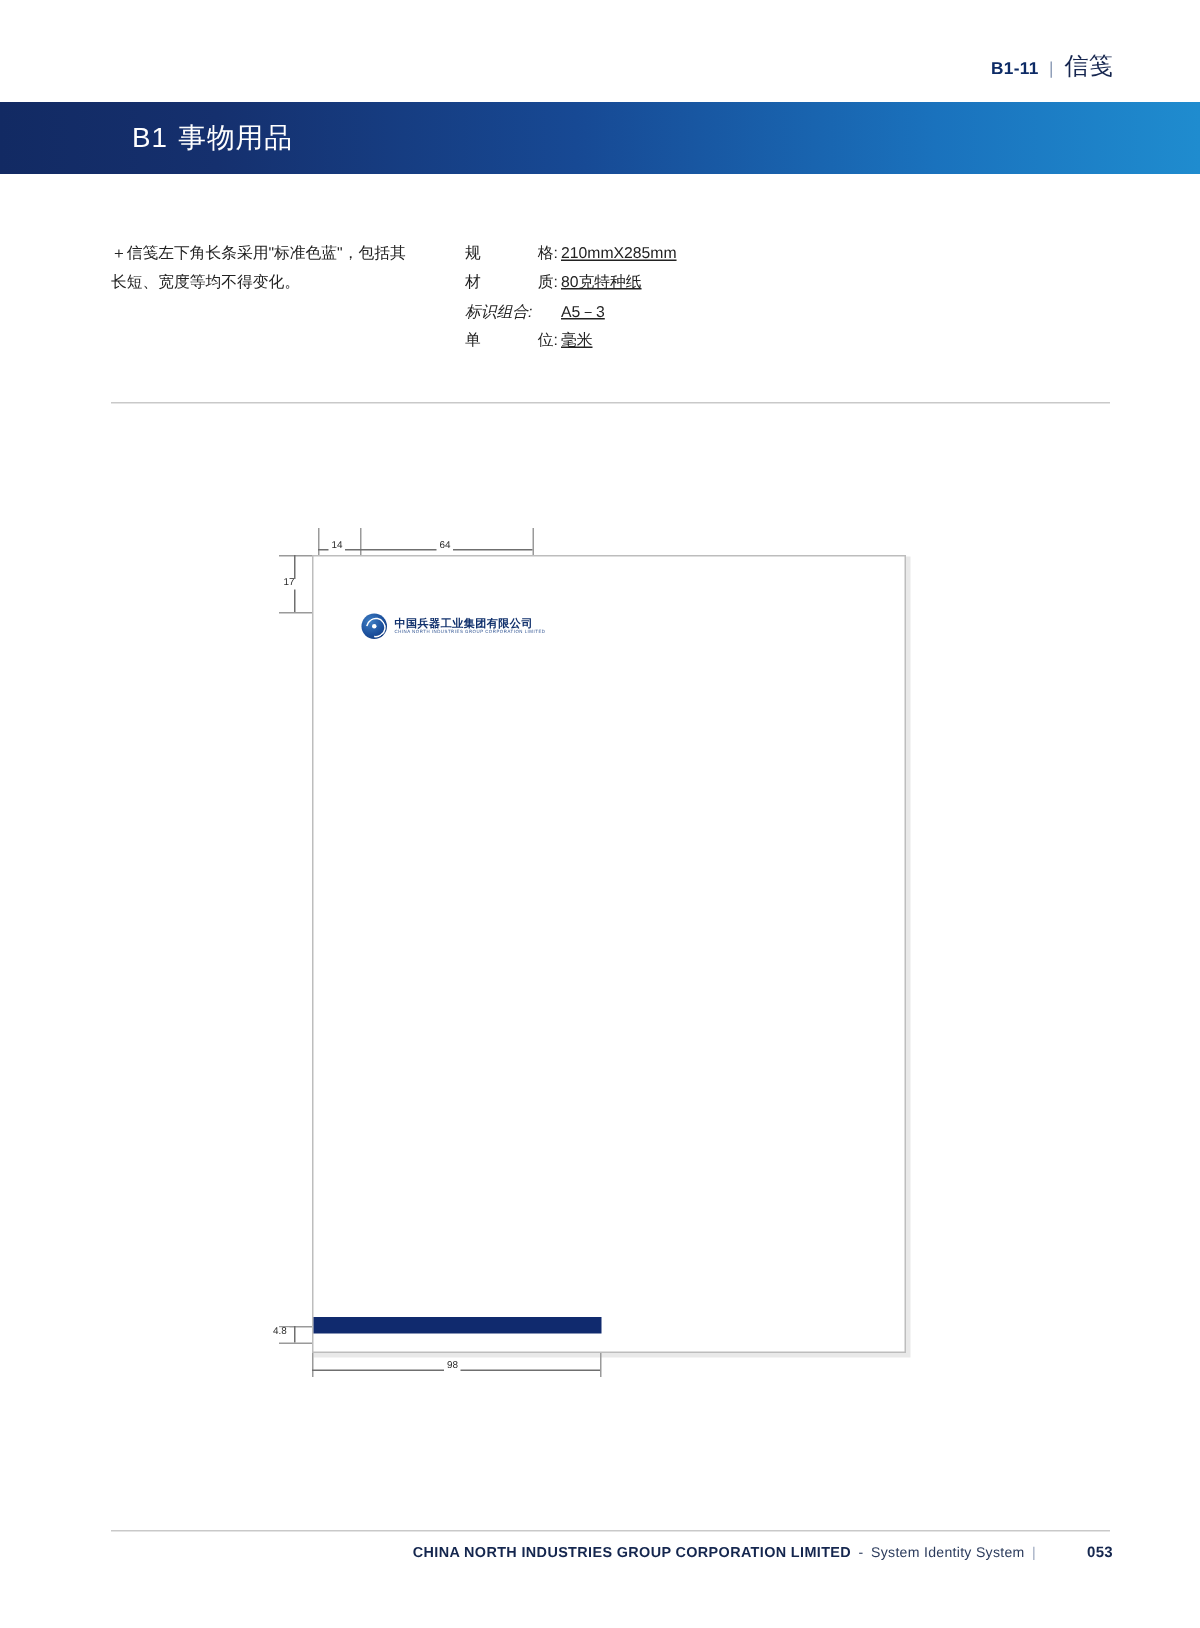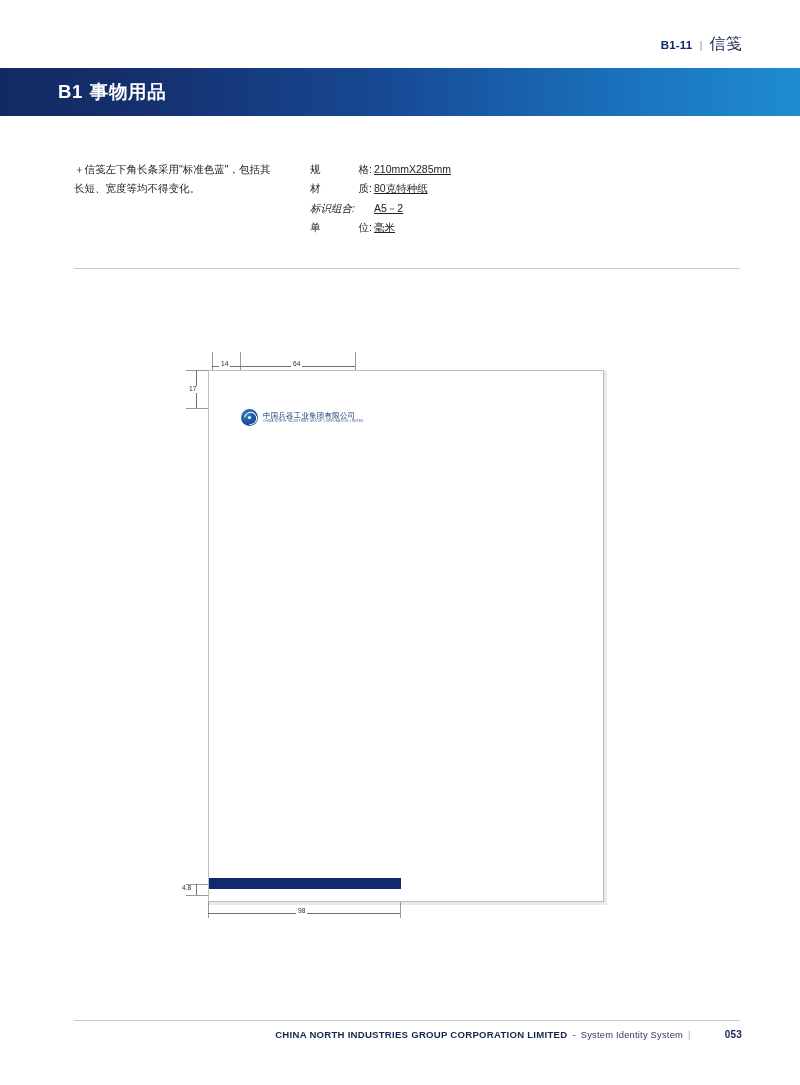--- a/index.html
+++ b/index.html
@@ -46,24 +46,24 @@
   .band {
     position: absolute;
     top: 68px;
     left: 0;
     width: 800px;
     height: 48px;
     background: linear-gradient(to right, #122a63 0%, #15306e 18%, #174994 48%, #1a72bd 78%, #1f8ccf 100%);
   }
   .band-title {
     position: absolute;
-    left: 58px;
+    left: 88px;
     top: 79px;
     font-size: 18.5px;
-    font-weight: bold;
+    font-weight: normal;
     color: #ffffff;
     letter-spacing: 0.6px;
   }
   .band-title .b1 {
     margin-right: 7px;
   }
 
   
   .note {
     position: absolute;
@@ -158,21 +158,21 @@
     content: "";
     position: absolute;
     left: 6.6px; top: 6.6px;
     width: 3.8px; height: 3.8px;
     border-radius: 50%;
     background: #ffffff;
   }
   .logo-text { display: flex; flex-direction: column; gap: 1px; }
   .logo-cn {
     font-size: 7.4px;
-    font-weight: normal;
+    font-weight: bold;
     color: #10306c;
     letter-spacing: 0.3px;
     line-height: 1;
     white-space: nowrap;
   }
   .logo-en {
     font-size: 2.9px;
     color: #2a4f8f;
     letter-spacing: 0.35px;
     line-height: 1;
@@ -270,21 +270,21 @@
         <span>材</span>
         <span>质:</span>
       </span>
       <span class="spec-val">80克特种纸</span>
     </div>
     <div class="spec-row">
       <span class="spec-key wide">
         <span>标识组合:</span>
         <span></span>
       </span>
-      <span class="spec-val">A5－2</span>
+      <span class="spec-val">A5－3</span>
     </div>
     <div class="spec-row">
       <span class="spec-key">
         <span>单</span>
         <span>位:</span>
       </span>
       <span class="spec-val">毫米</span>
     </div>
   </div>
 

